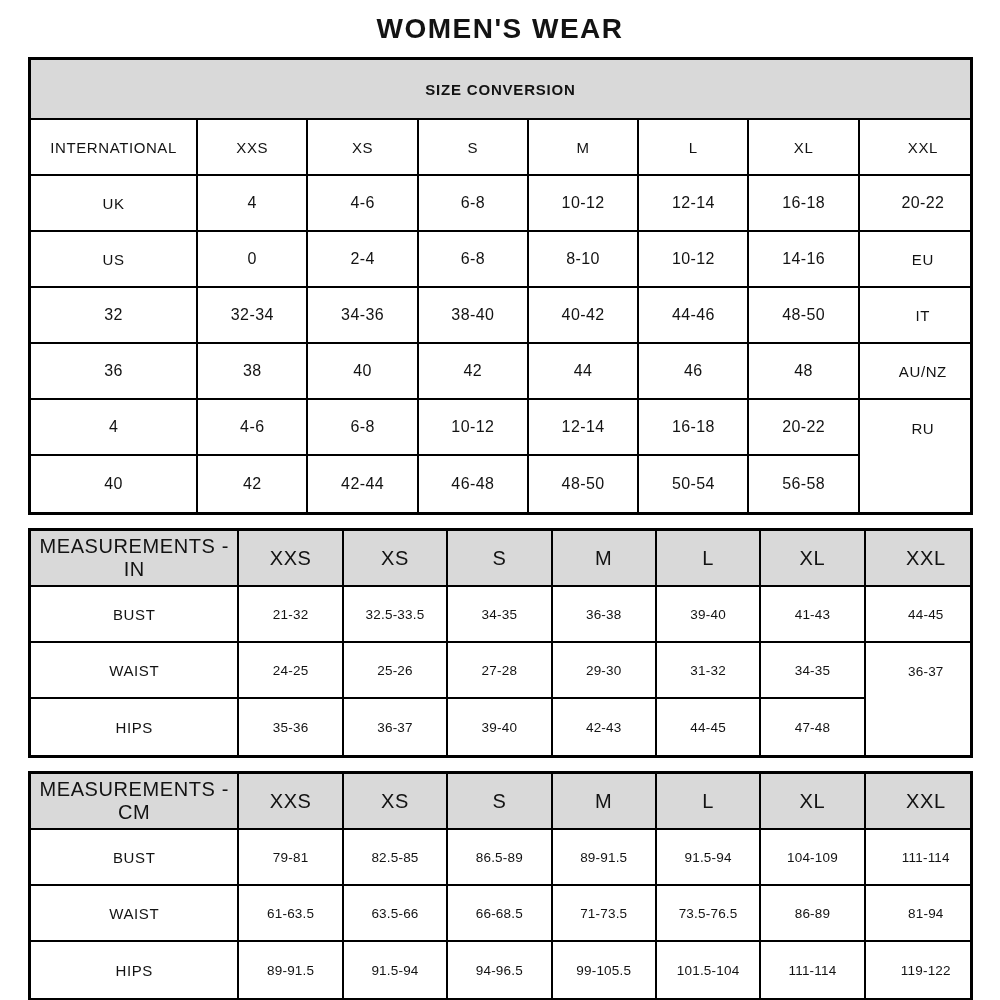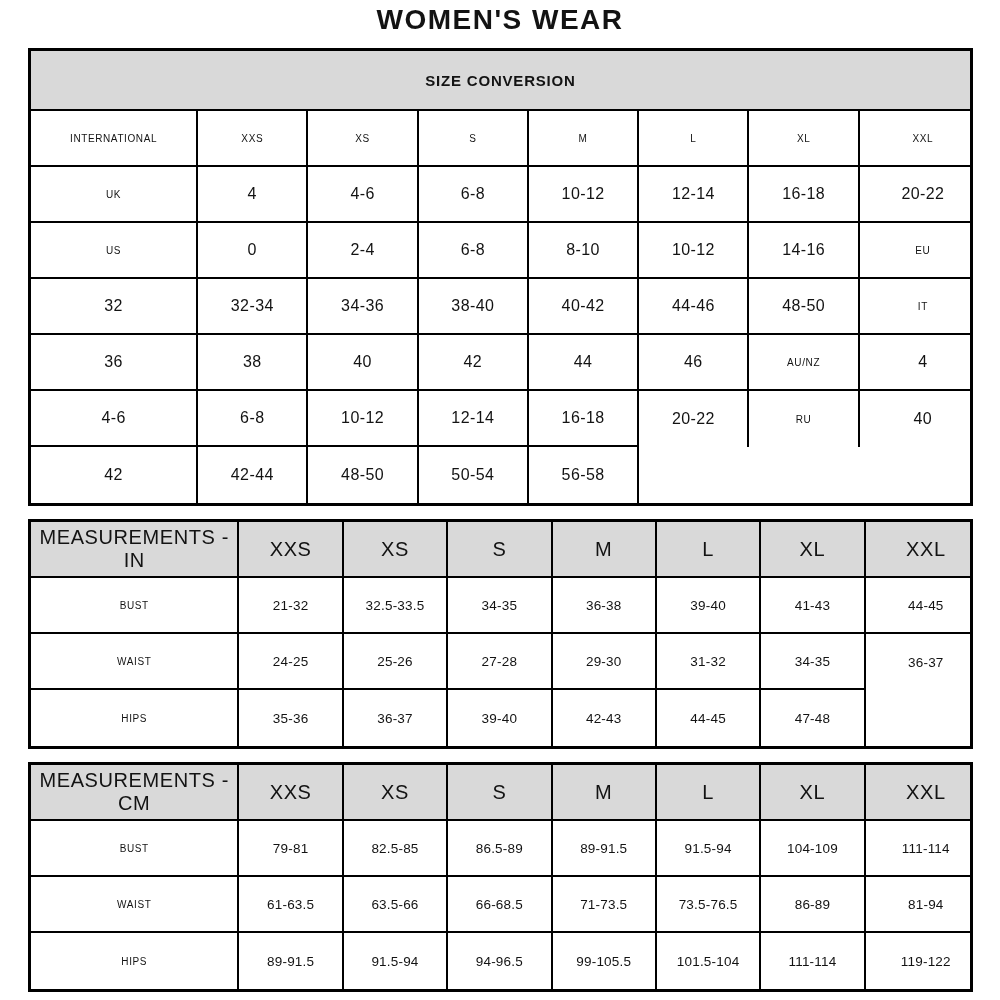--- a/index.html
+++ b/index.html
@@ -7,21 +7,21 @@
     width: 1000px;
     background: #ffffff;
     font-family: "Liberation Sans", sans-serif;
     color: #131313;
   }
   .title {
     text-align: center;
     font-size: 28px;
     font-weight: 700;
     letter-spacing: 1.5px;
-    padding: 4px 0 12px 0;
+    padding: 13px 0 12px 0;
   }
   .tbl {
     width: 945px;
     margin: 0 0 13px 28px;
     border: 3px solid #000;
     background: #fff;
   }
   .banner {
     height: 60px;
     background: #d9d9d9;
@@ -41,21 +41,21 @@
     align-items: center;
     justify-content: center;
     border-right: 2px solid #000;
     border-bottom: 2px solid #000;
     font-size: 16px;
     letter-spacing: 0.4px;
     text-align: center;
   }
   .cell:nth-child(8n) { border-right: none; padding-left: 16px; }
   .grid .cell:nth-last-child(-n+8) { border-bottom: none; }
-  .cell.label { font-size: 10px; letter-spacing: 0.6px; }
+  .cell.label { font-size: 15px; letter-spacing: 0.6px; }
   .cell.head {
     background: #d9d9d9;
     font-weight: 400;
     font-size: 20px;
     letter-spacing: 0.6px;
   }
   .cell.small { font-size: 13.5px; letter-spacing: 0.2px; }
 </style>
 </head>
 <body>
@@ -96,32 +96,34 @@
       <div class="cell value">40-42</div>
       <div class="cell value">44-46</div>
       <div class="cell value">48-50</div>
       <div class="cell label">IT</div>
       <div class="cell value">36</div>
       <div class="cell value">38</div>
       <div class="cell value">40</div>
       <div class="cell value">42</div>
       <div class="cell value">44</div>
       <div class="cell value">46</div>
+      <div class="cell value">48</div>
       <div class="cell label">AU/NZ</div>
       <div class="cell value">4</div>
       <div class="cell value">4-6</div>
       <div class="cell value">6-8</div>
       <div class="cell value">10-12</div>
       <div class="cell value">12-14</div>
       <div class="cell value">16-18</div>
       <div class="cell value">20-22</div>
       <div class="cell label">RU</div>
       <div class="cell value">40</div>
       <div class="cell value">42</div>
       <div class="cell value">42-44</div>
+      <div class="cell value">46-48</div>
       <div class="cell value">48-50</div>
       <div class="cell value">50-54</div>
       <div class="cell value">56-58</div>
     </div>
 </section>
 
 <section class="tbl">
   <div class="grid grid-m" id="grid-in">
       <div class="cell head">MEASUREMENTS - IN</div>
       <div class="cell head">XXS</div>

